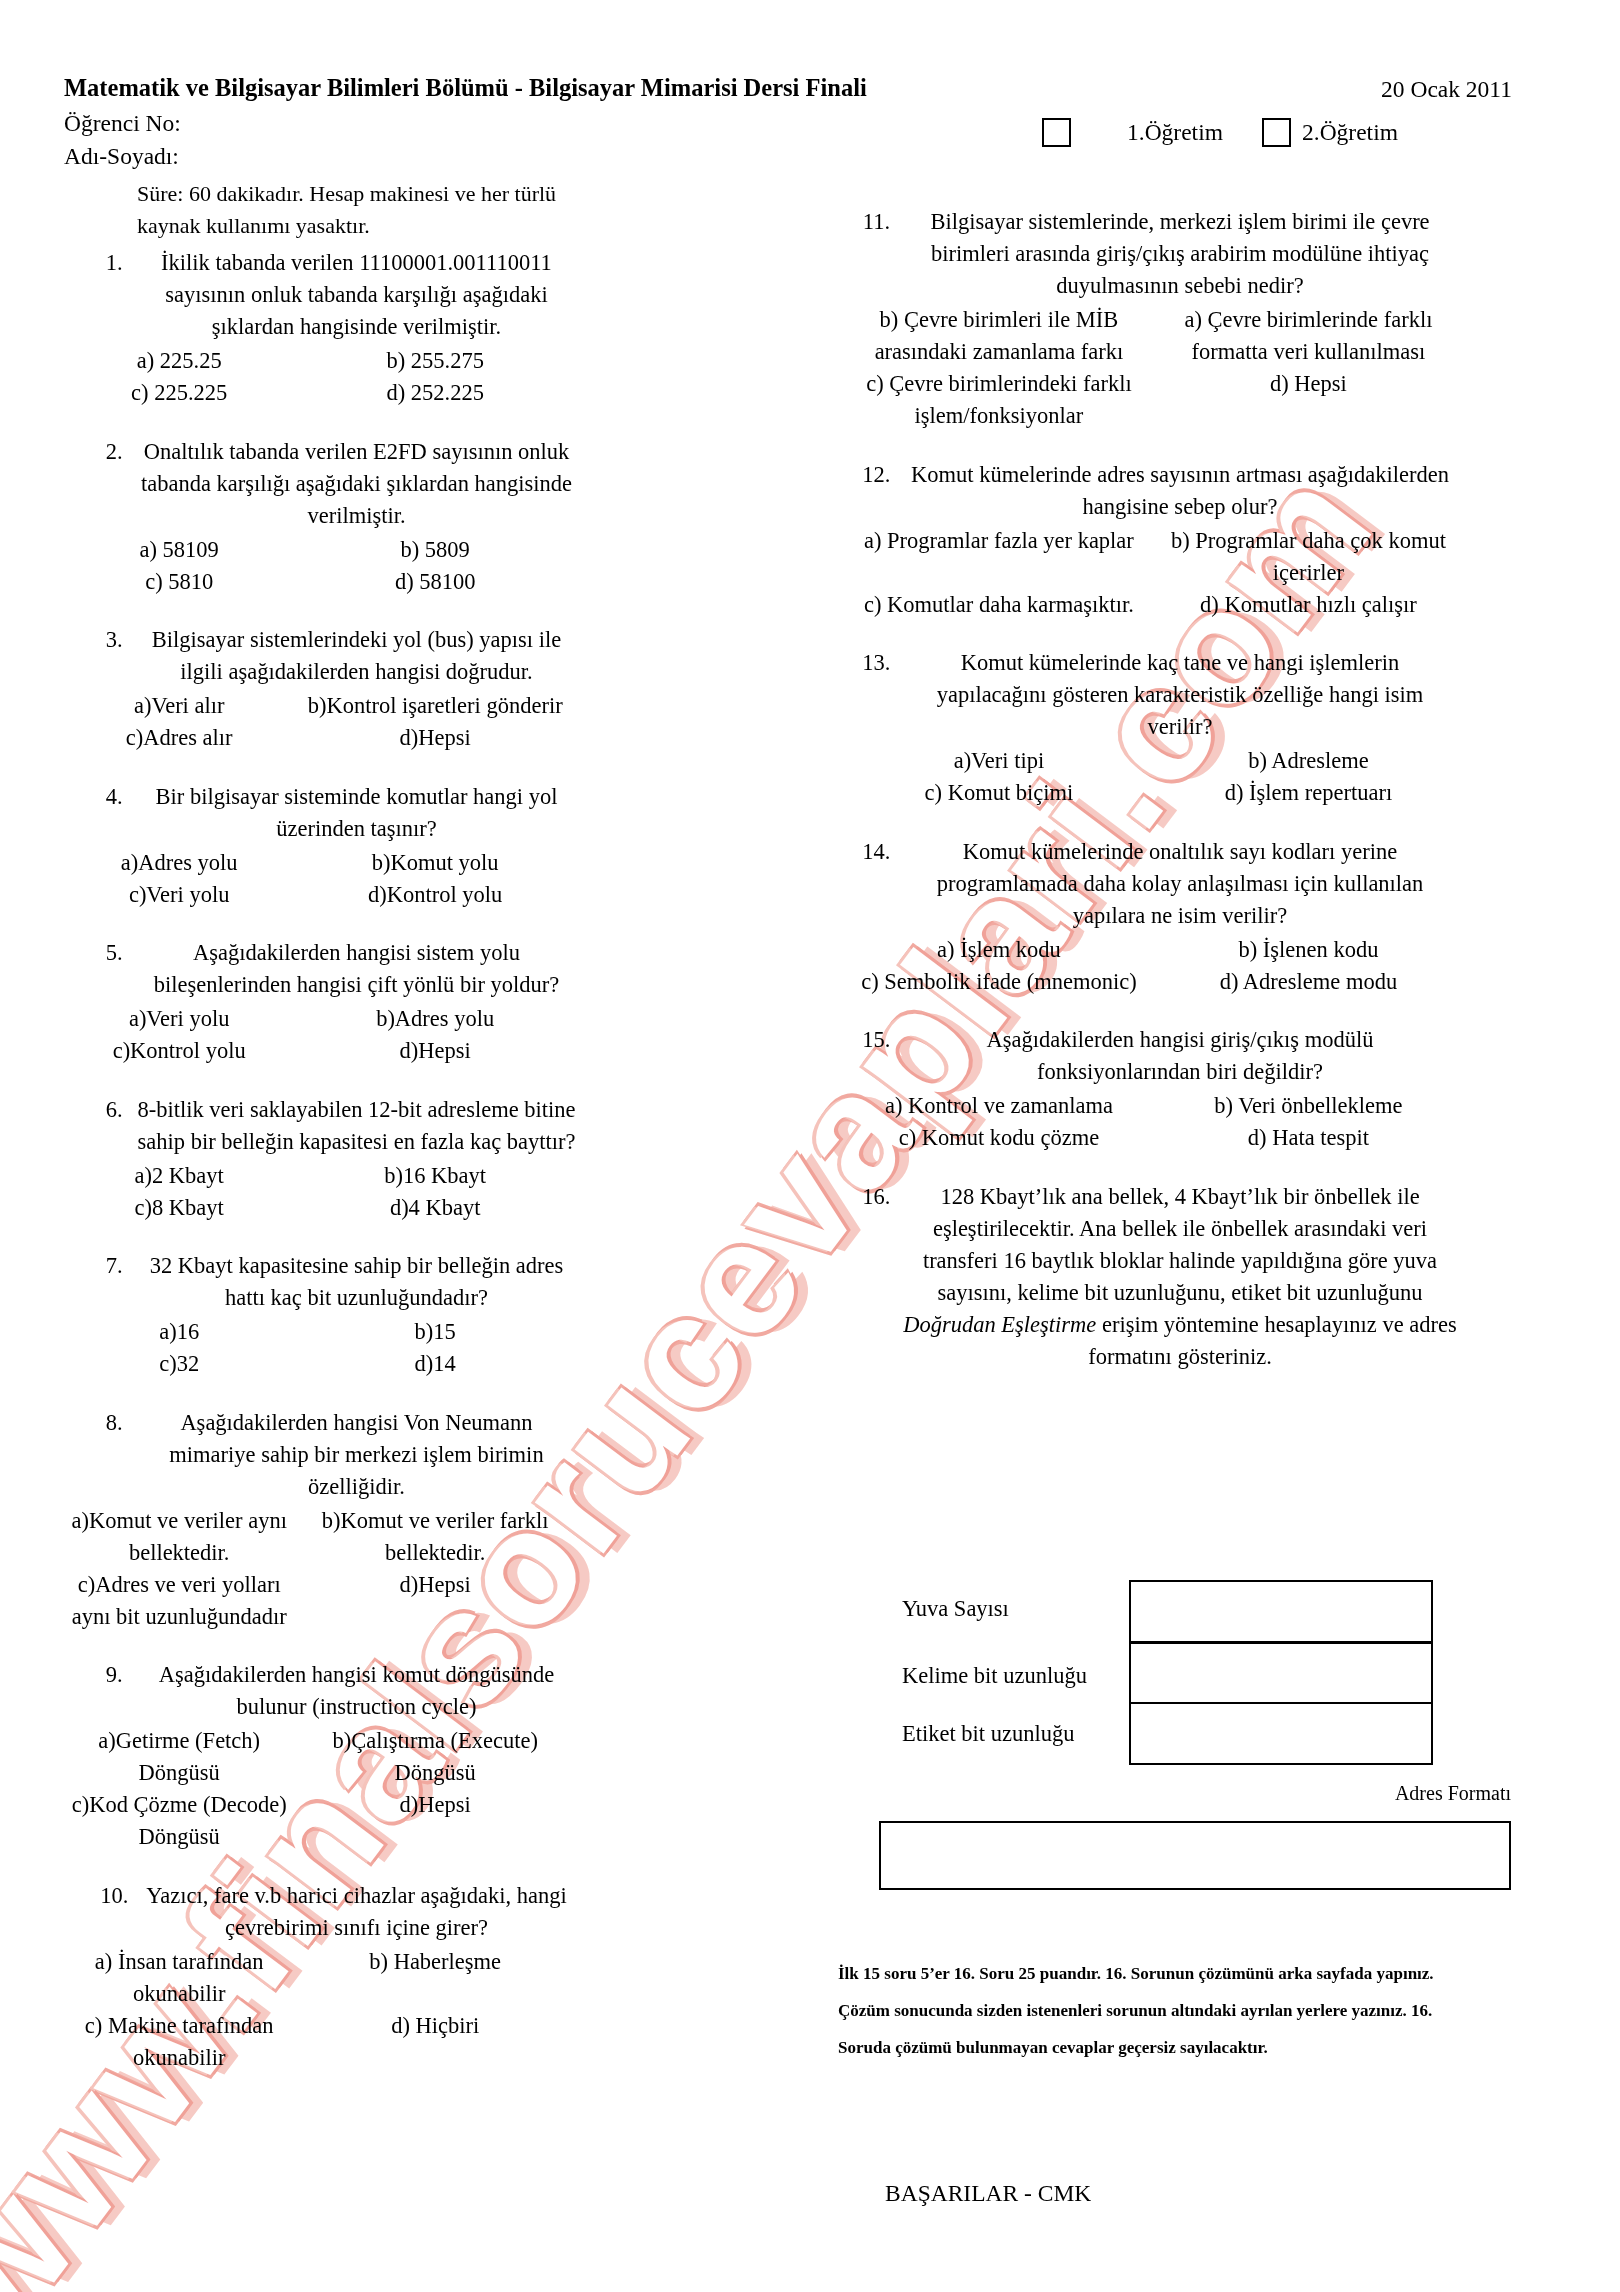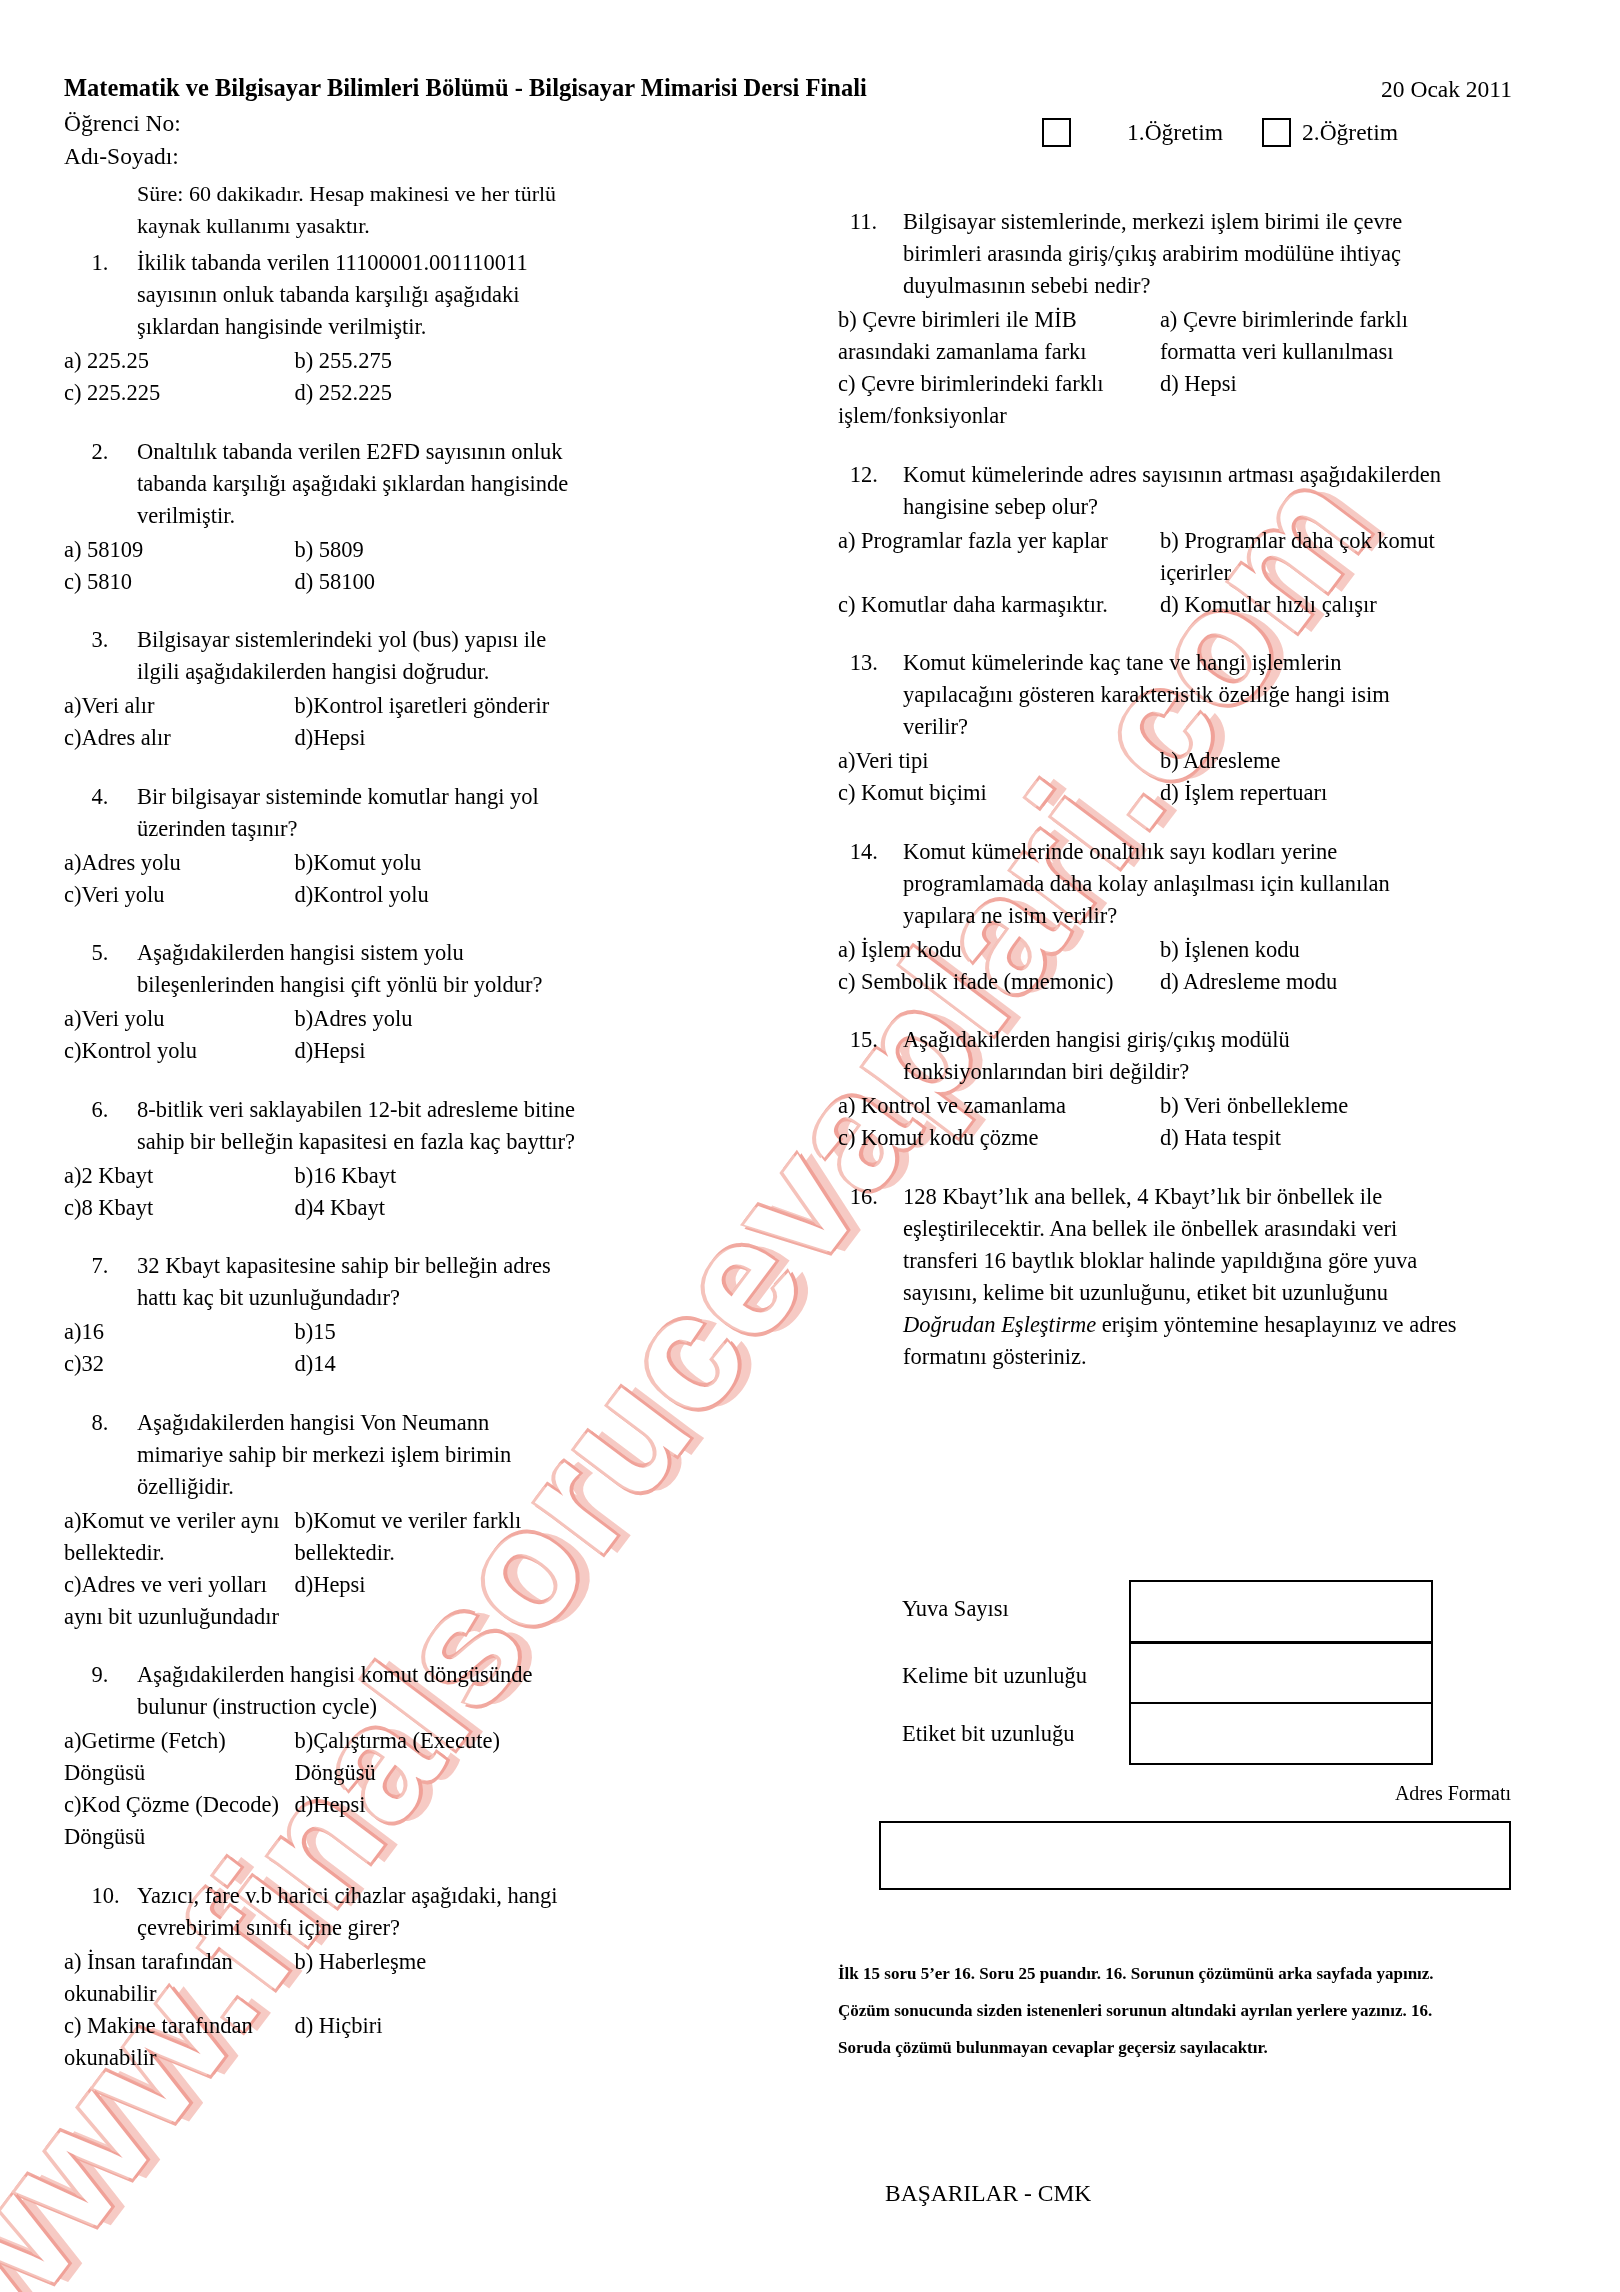--- a/index.html
+++ b/index.html
@@ -26,21 +26,21 @@
   .chk1{left:1042px;top:118px;}
   .chk2{left:1262px;top:118px;}
   .chklab{position:absolute;top:119px;font-size:23.5px;}
   .chklab1{left:1127px;}
   .chklab2{left:1302px;}
   .sure{position:absolute;left:137px;top:178px;width:461px;font-size:22px;line-height:32px;}
   
   .col{position:absolute;font-size:22.5px;line-height:32px;}
   .col-left{left:64px;top:247px;width:512px;}
   .col-right{left:838px;top:206px;width:619px;}
-  .q{margin-bottom:26.5px;}
+  .q{margin-bottom:26.5px;text-align:center;}
   .q-head{display:flex;}
   .q-no{flex:0 0 73px;padding-left:27.4px;box-sizing:border-box;}
   .col-right .q-no{flex:0 0 65px;padding-left:11.8px;}
   .q-text{flex:1;}
   .opts{display:grid;grid-template-columns:45% 55%;column-gap:0;margin-top:2px;}
   .col-right .opts{grid-template-columns:52% 48%;}
   .opts span{display:block;}
   
   .ans-label{position:absolute;left:902px;font-size:22.5px;}
   .ans-box{position:absolute;left:1129px;width:304px;height:63px;border:2px solid #000;box-sizing:border-box;background:transparent;}

